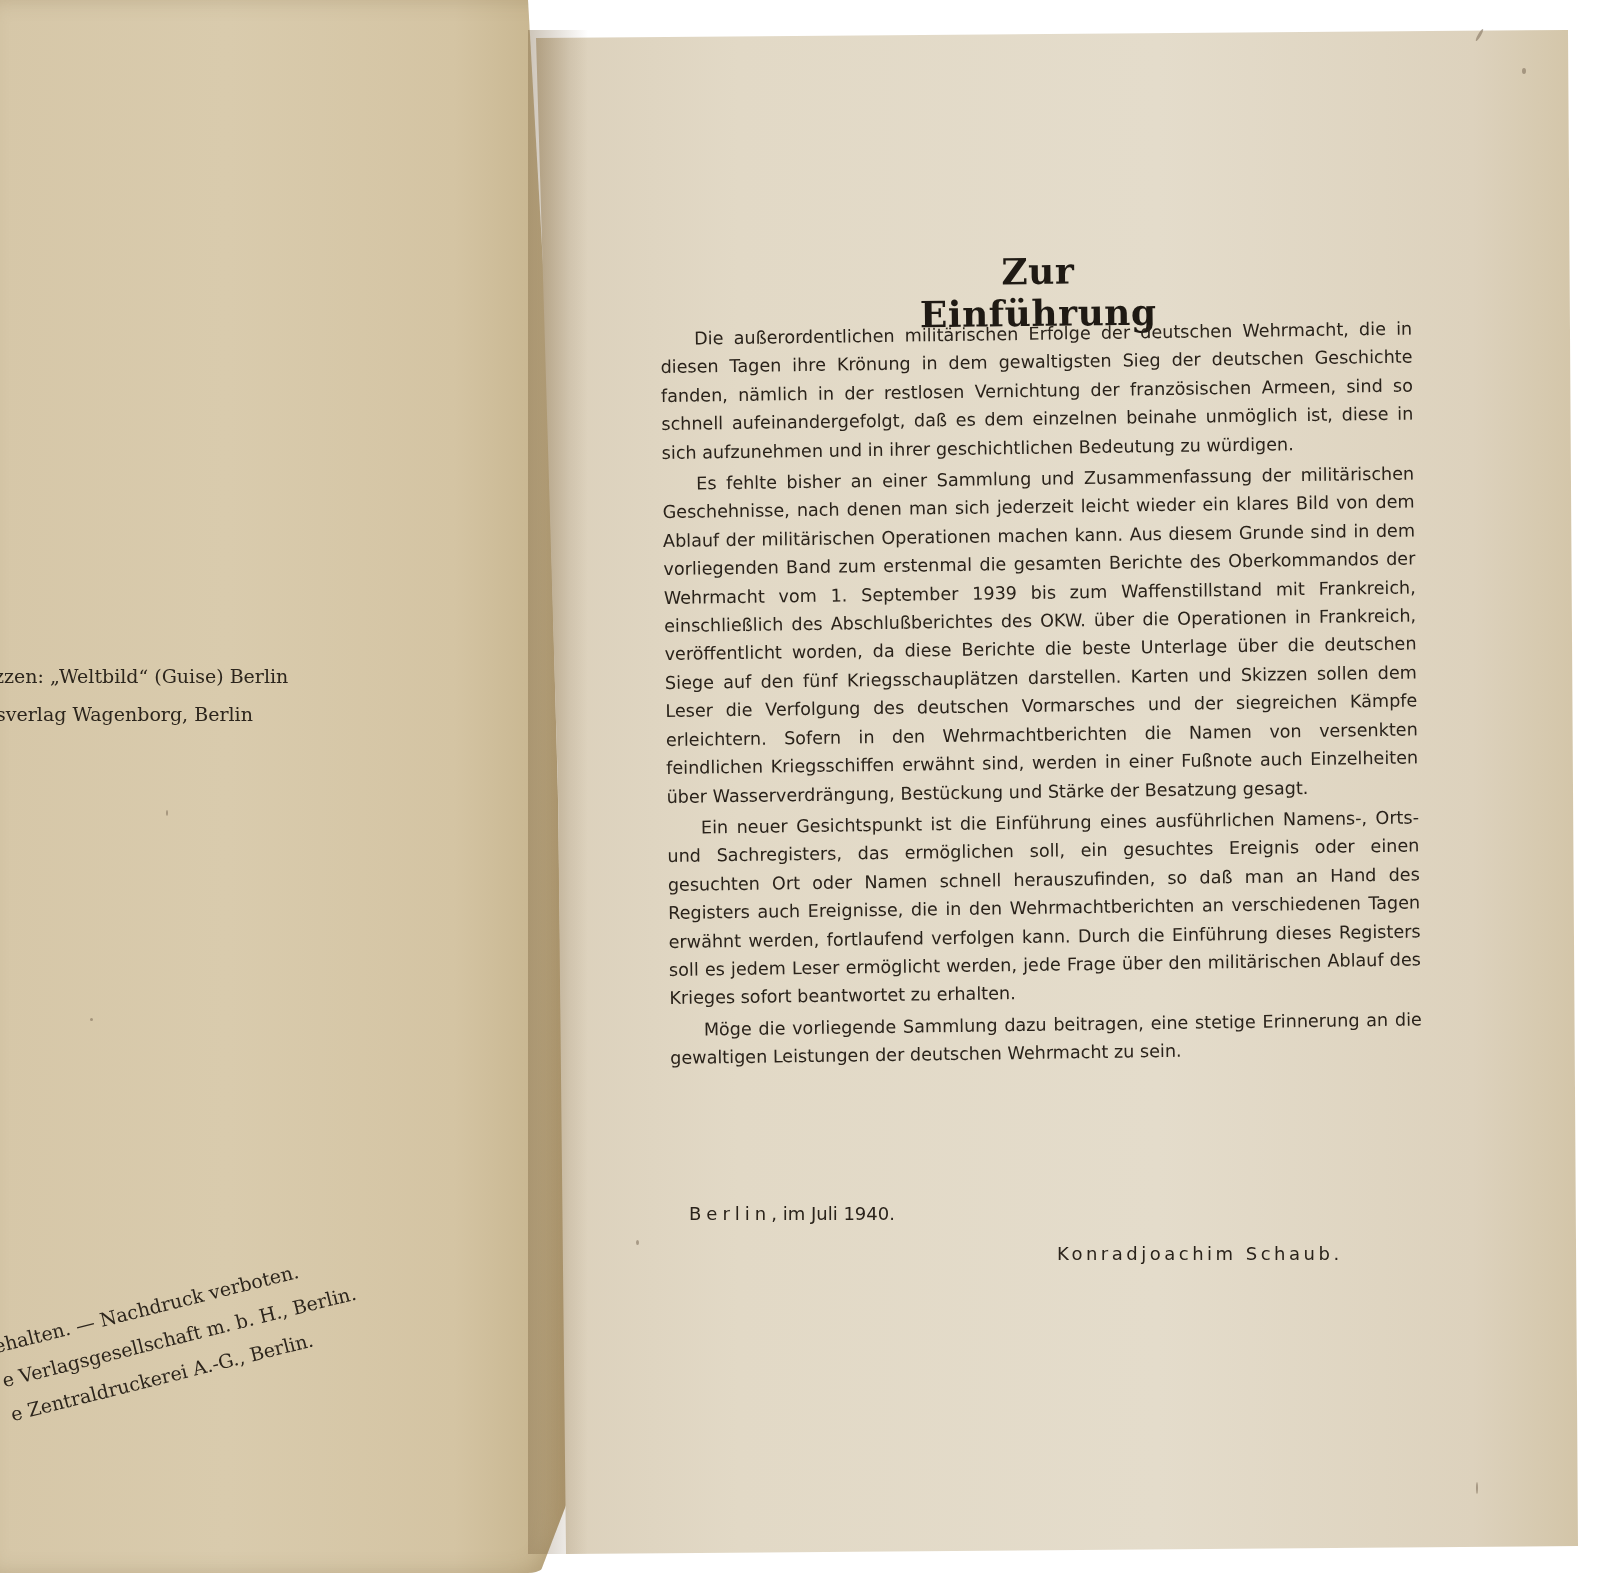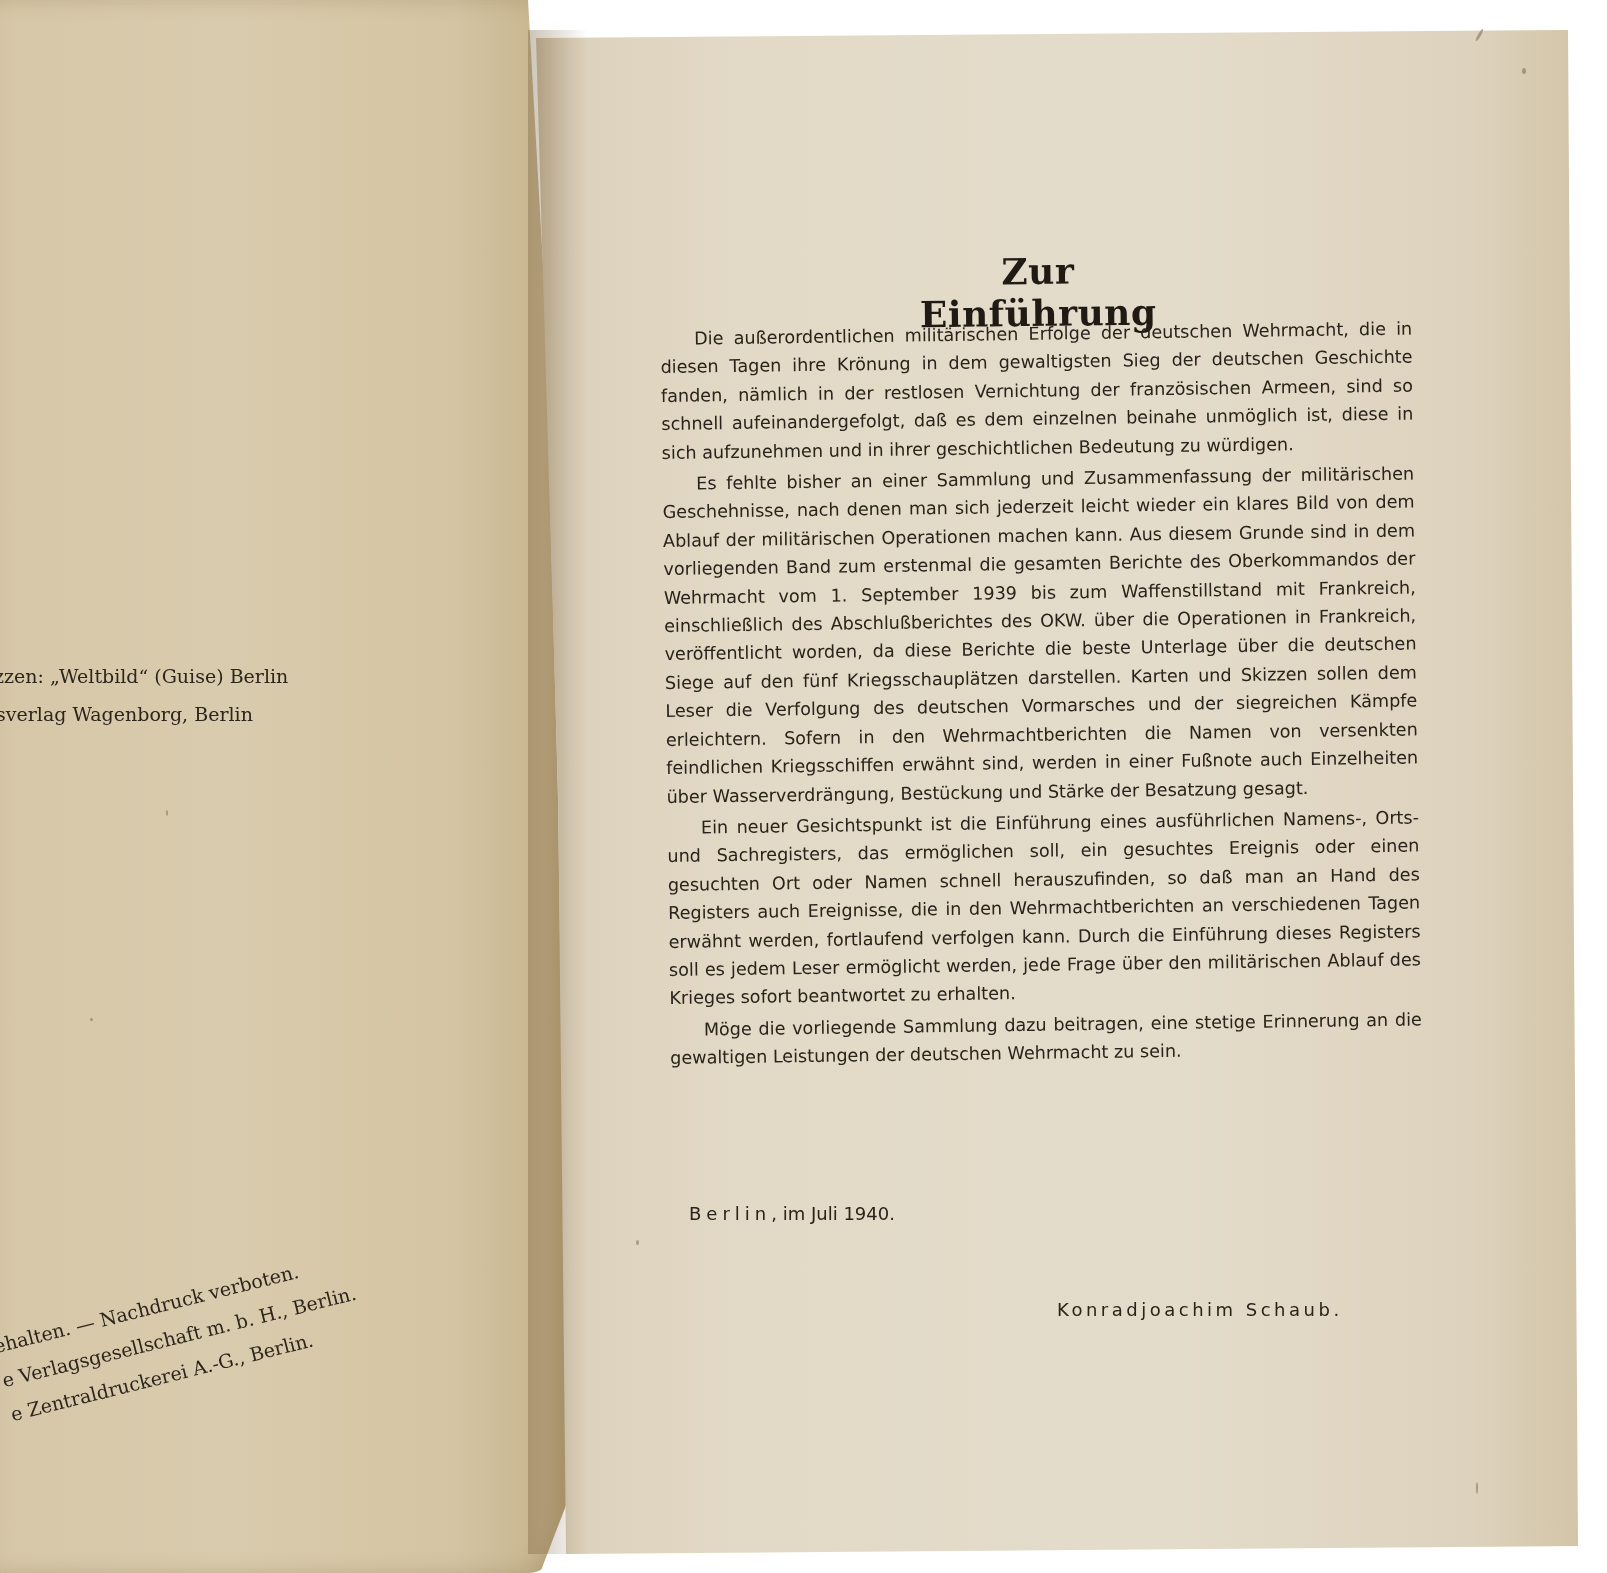--- a/index.html
+++ b/index.html
@@ -41,21 +41,21 @@
     font-family:"DejaVu Sans", sans-serif; font-size:17.6px; line-height:28.4px;
     color:#2a231b; text-align:justify; transform:rotate(-0.8deg); transform-origin:left top;
   }
   .body-text p { margin:0 0 3px 0; text-indent:34px; }
   .signoff {
     position:absolute; left:660px; top:1203px;
     font-family:"DejaVu Sans", sans-serif; font-size:18px; color:#2a231b;margin-left:29px;
   }
   .signoff .city { letter-spacing:5px; }
   .author {
-    position:absolute; left:1057px; top:1299px;
+    position:absolute; left:1057px; top:1243px;
     font-family:"DejaVu Sans", sans-serif; font-size:18px; color:#2a231b; letter-spacing:3.5px;
   }
 
   
   .left-line {
     position:absolute; font-family:"DejaVu Serif", serif; font-size:19px; color:#2c251c; white-space:nowrap;
   }
   .imprint {
     position:absolute; left:-10px; top:1330px;
     transform:rotate(-14deg); transform-origin:left top;

